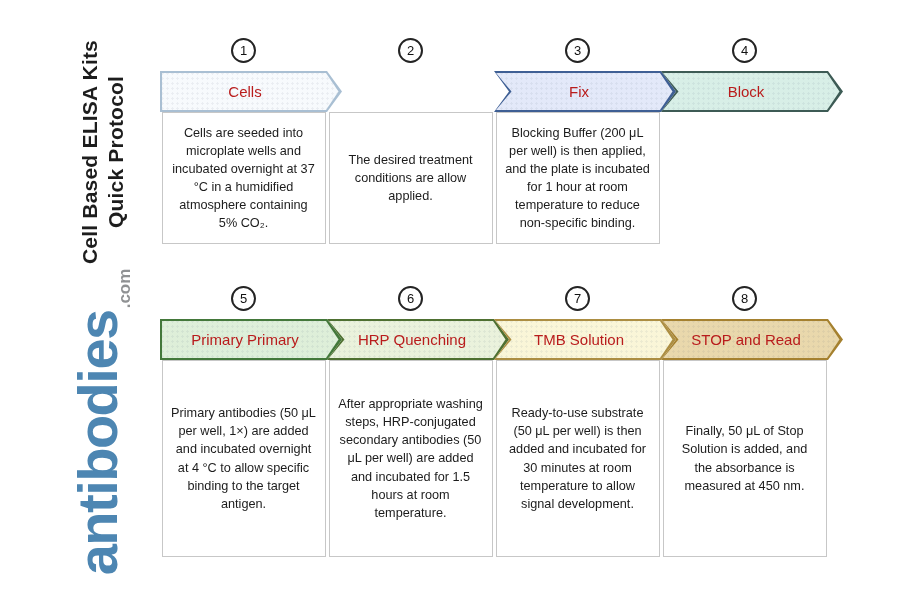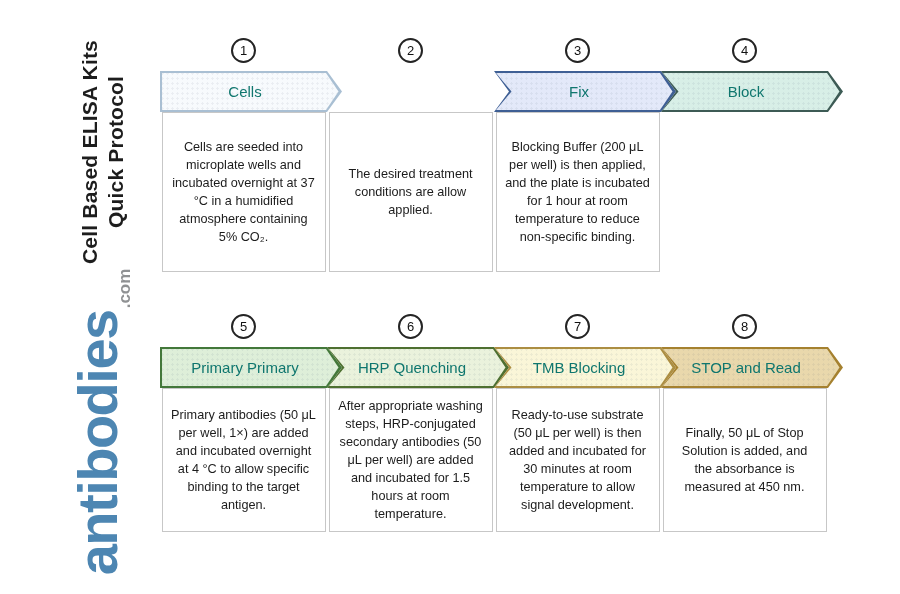--- a/index.html
+++ b/index.html
@@ -55,25 +55,25 @@
     background-image:radial-gradient(rgba(60,80,110,0.07) 1px, transparent 1.3px);
     background-size:5px 5px;
   }
   .a-first .arrow-border{clip-path:polygon(0 0, calc(100% - 15px) 0, 100% 50%, calc(100% - 15px) 100%, 0 100%);}
   .a-first .arrow-fill{clip-path:polygon(2px 2px, calc(100% - 16px) 2px, calc(100% - 3.5px) 50%, calc(100% - 16px) calc(100% - 2px), 2px calc(100% - 2px));}
   .a-mid .arrow-border{clip-path:polygon(0 0, calc(100% - 15px) 0, 100% 50%, calc(100% - 15px) 100%, 0 100%, 15px 50%);}
   .a-mid .arrow-fill{clip-path:polygon(2px 2px, calc(100% - 16px) 2px, calc(100% - 3.5px) 50%, calc(100% - 16px) calc(100% - 2px), 2px calc(100% - 2px), 17.5px 50%);}
   .arrow-label{
     position:absolute;left:14px;right:26px;top:0;bottom:0;
     display:flex;align-items:center;justify-content:center;
-    font-size:15px;color:#0f766e;white-space:nowrap;
+    font-size:15px;color:#b91c1c;white-space:nowrap;
   }
 
-  .boxes{display:grid;grid-template-columns:repeat(4,167px);height:160px;}
-  .flow-row.second .boxes{height:144px;}
+  .boxes{display:grid;grid-template-columns:repeat(4,167px);height:132px;}
+  .flow-row.second .boxes{height:197px;}
   .desc{
     margin:0 1.5px;border:1.5px solid #c7c7c7;background:#ffffff;
     box-sizing:border-box;
     display:flex;align-items:center;justify-content:center;
   }
   .desc p{
     margin:0;padding:6px 8px;text-align:center;
     font-size:12.7px;line-height:1.42;color:#1c1c1c;
   }
 </style>
@@ -140,21 +140,21 @@
           <div class="arrow-label">Primary Primary</div>
         </div>
         <div class="arrow a-mid" style="left: 167px; --bc: #4e7031; --fc: #eaf2dc;">
           <div class="arrow-border"></div>
           <div class="arrow-fill"></div>
           <div class="arrow-label">HRP Quenching</div>
         </div>
         <div class="arrow a-mid" style="left: 334px; --bc: #ac8e42; --fc: #faf6d8;">
           <div class="arrow-border"></div>
           <div class="arrow-fill"></div>
-          <div class="arrow-label">TMB Blocking</div>
+          <div class="arrow-label">TMB Solution</div>
         </div>
         <div class="arrow a-mid" style="left: 501px; --bc: #a5812f; --fc: #e9d8ac;">
           <div class="arrow-border"></div>
           <div class="arrow-fill"></div>
           <div class="arrow-label">STOP and Read</div>
         </div>
       </div>
       <div class="boxes">
         <div class="desc">
           <p>Primary antibodies (50 μL per well, 1×) are added and incubated overnight at 4 °C to allow specific binding to the target antigen.</p>

